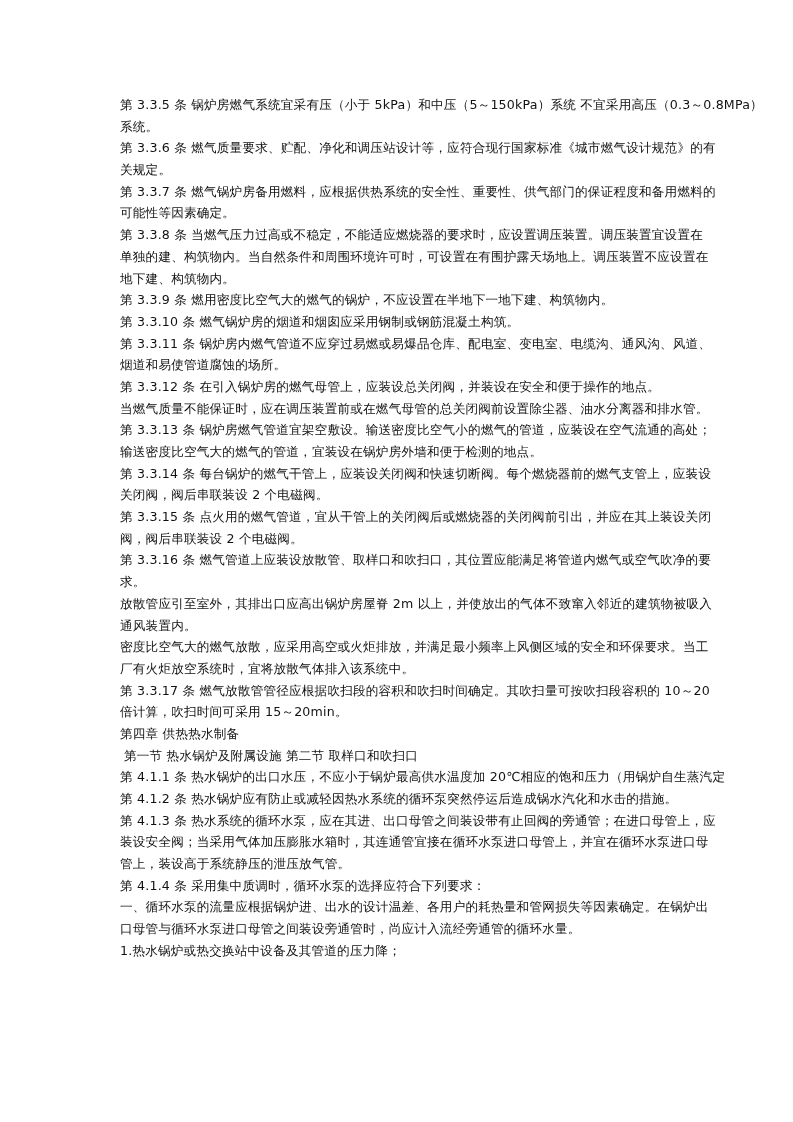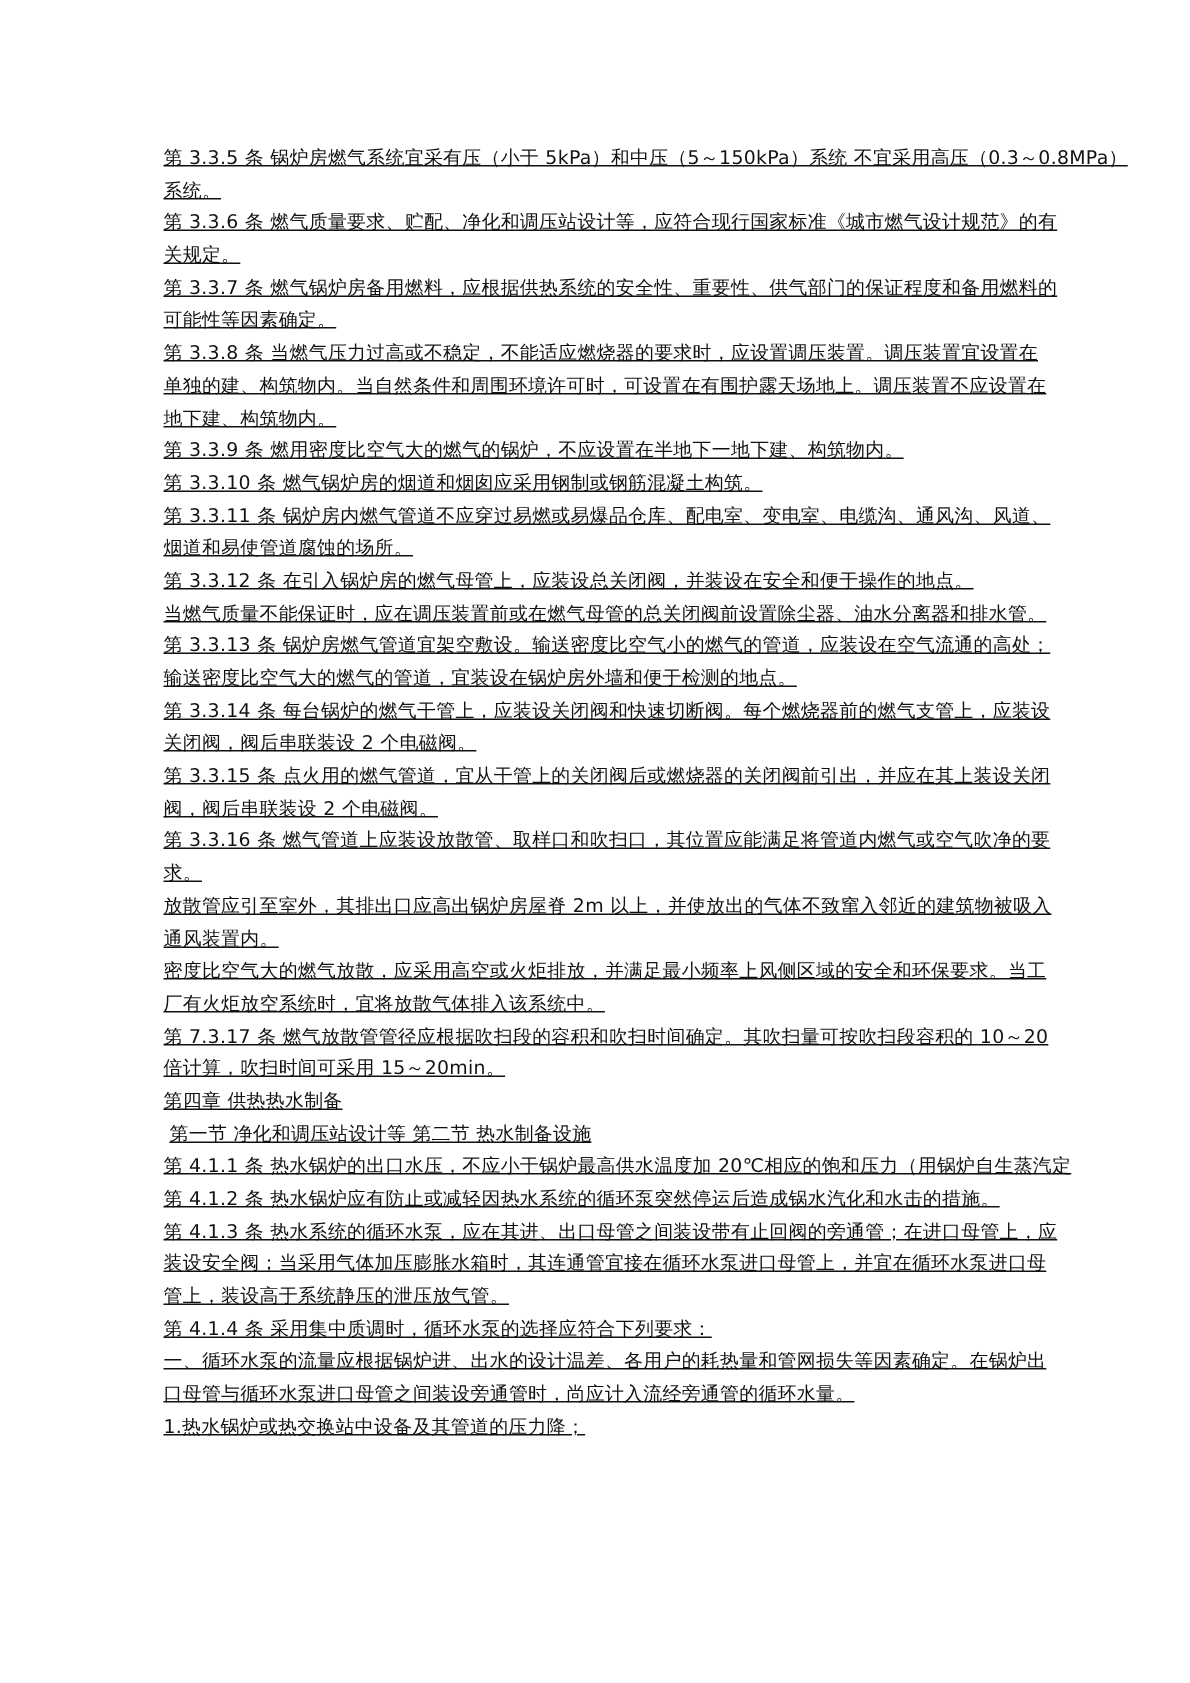--- a/index.html
+++ b/index.html
@@ -1,26 +1,25 @@
 <!DOCTYPE html>
 <html><head>
 <meta charset="utf-8">
 <style>
   html, body { margin: 0; padding: 0; background: #ffffff; }
   body { width: 793px; height: 1122px; position: relative; overflow: hidden; }
   .page {
     position: absolute;
-    left: 109px;
+    left: 120px;
     top: 94px;
     width: 570px;
     font-family: "DejaVu Sans", "Liberation Sans", sans-serif;
     font-size: 12.6px;
     line-height: 21.7px;
     color: #111111;
-    text-decoration: underline;
   }
   .line { white-space: nowrap; height: 21.7px; letter-spacing: 0.2px; }
   .indent { padding-left: 4px; }
 </style>
 </head>
 <body>
 
 <div class="page">
   <div class="line">第 3.3.5 条  锅炉房燃气系统宜采有压（小于 5kPa）和中压（5～150kPa）系统 不宜采用高压（0.3～0.8MPa）</div>
   <div class="line">系统。</div>
@@ -42,24 +41,24 @@
   <div class="line">第 3.3.14 条    每台锅炉的燃气干管上，应装设关闭阀和快速切断阀。每个燃烧器前的燃气支管上，应装设</div>
   <div class="line">关闭阀，阀后串联装设 2 个电磁阀。</div>
   <div class="line">第 3.3.15 条    点火用的燃气管道，宜从干管上的关闭阀后或燃烧器的关闭阀前引出，并应在其上装设关闭</div>
   <div class="line">阀，阀后串联装设 2 个电磁阀。</div>
   <div class="line">第 3.3.16 条    燃气管道上应装设放散管、取样口和吹扫口，其位置应能满足将管道内燃气或空气吹净的要</div>
   <div class="line">求。</div>
   <div class="line">放散管应引至室外，其排出口应高出锅炉房屋脊 2m 以上，并使放出的气体不致窜入邻近的建筑物被吸入</div>
   <div class="line">通风装置内。</div>
   <div class="line">密度比空气大的燃气放散，应采用高空或火炬排放，并满足最小频率上风侧区域的安全和环保要求。当工</div>
   <div class="line">厂有火炬放空系统时，宜将放散气体排入该系统中。</div>
-  <div class="line">第 7.3.17 条    燃气放散管管径应根据吹扫段的容积和吹扫时间确定。其吹扫量可按吹扫段容积的 10～20</div>
+  <div class="line">第 3.3.17 条    燃气放散管管径应根据吹扫段的容积和吹扫时间确定。其吹扫量可按吹扫段容积的 10～20</div>
   <div class="line">倍计算，吹扫时间可采用 15～20min。</div>
   <div class="line">第四章  供热热水制备</div>
-  <div class="line indent"> 第一节  净化和调压站设计等   第二节  热水制备设施</div>
+  <div class="line indent"> 第一节  热水锅炉及附属设施   第二节  取样口和吹扫口</div>
   <div class="line">第 4.1.1 条  热水锅炉的出口水压，不应小于锅炉最高供水温度加 20℃相应的饱和压力（用锅炉自生蒸汽定</div>
   <div class="line">第 4.1.2 条  热水锅炉应有防止或减轻因热水系统的循环泵突然停运后造成锅水汽化和水击的措施。</div>
   <div class="line">第 4.1.3 条  热水系统的循环水泵，应在其进、出口母管之间装设带有止回阀的旁通管；在进口母管上，应</div>
   <div class="line">装设安全阀；当采用气体加压膨胀水箱时，其连通管宜接在循环水泵进口母管上，并宜在循环水泵进口母</div>
   <div class="line">管上，装设高于系统静压的泄压放气管。</div>
   <div class="line">第 4.1.4 条  采用集中质调时，循环水泵的选择应符合下列要求：</div>
   <div class="line">一、循环水泵的流量应根据锅炉进、出水的设计温差、各用户的耗热量和管网损失等因素确定。在锅炉出</div>
   <div class="line">口母管与循环水泵进口母管之间装设旁通管时，尚应计入流经旁通管的循环水量。</div>
   <div class="line">1.热水锅炉或热交换站中设备及其管道的压力降；</div>
 </div>

